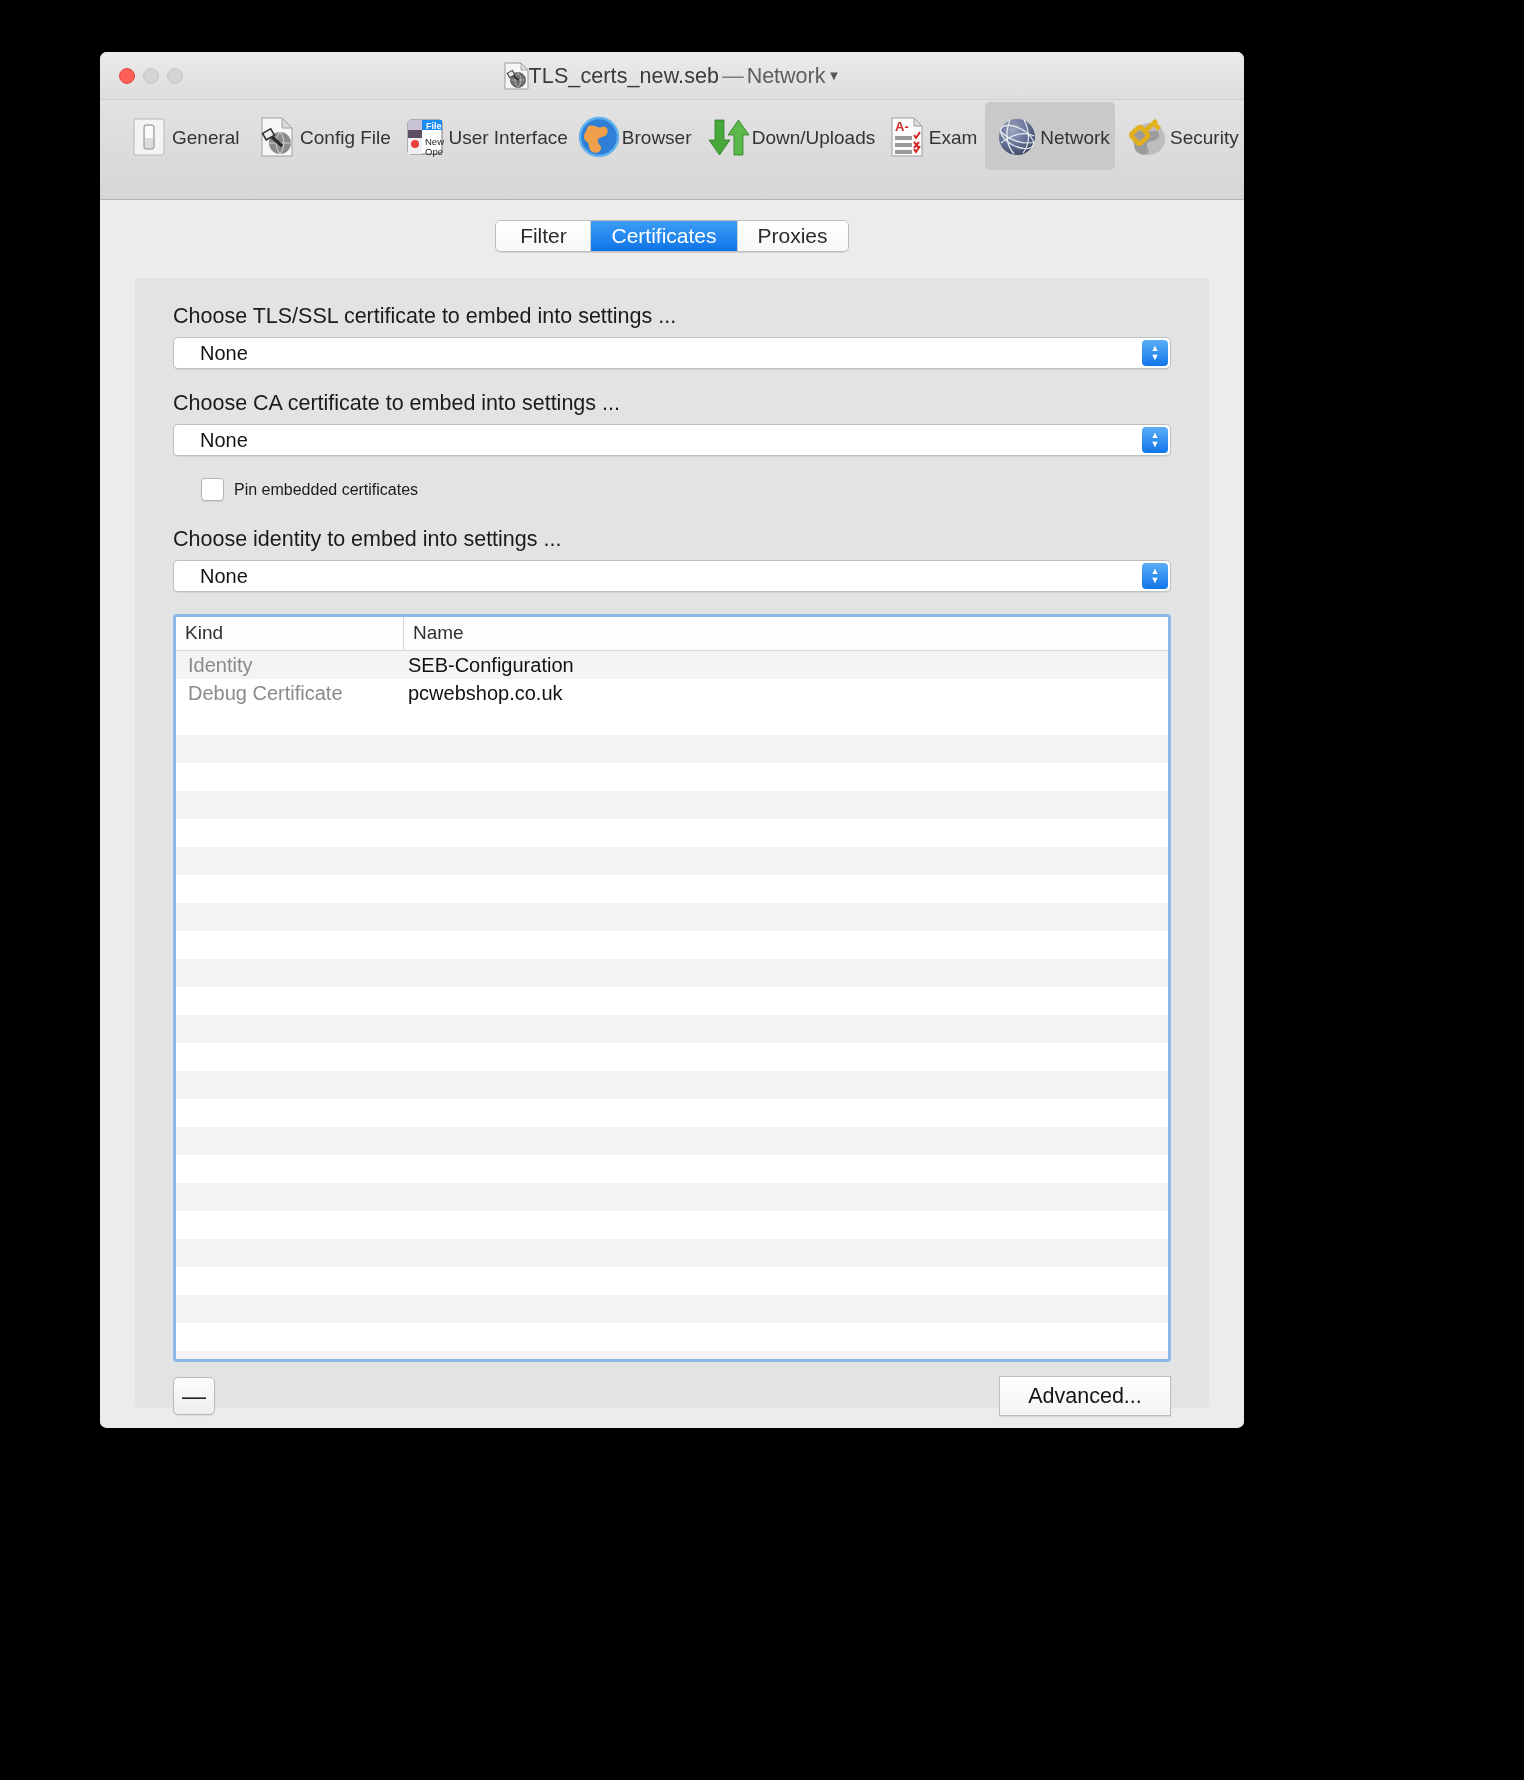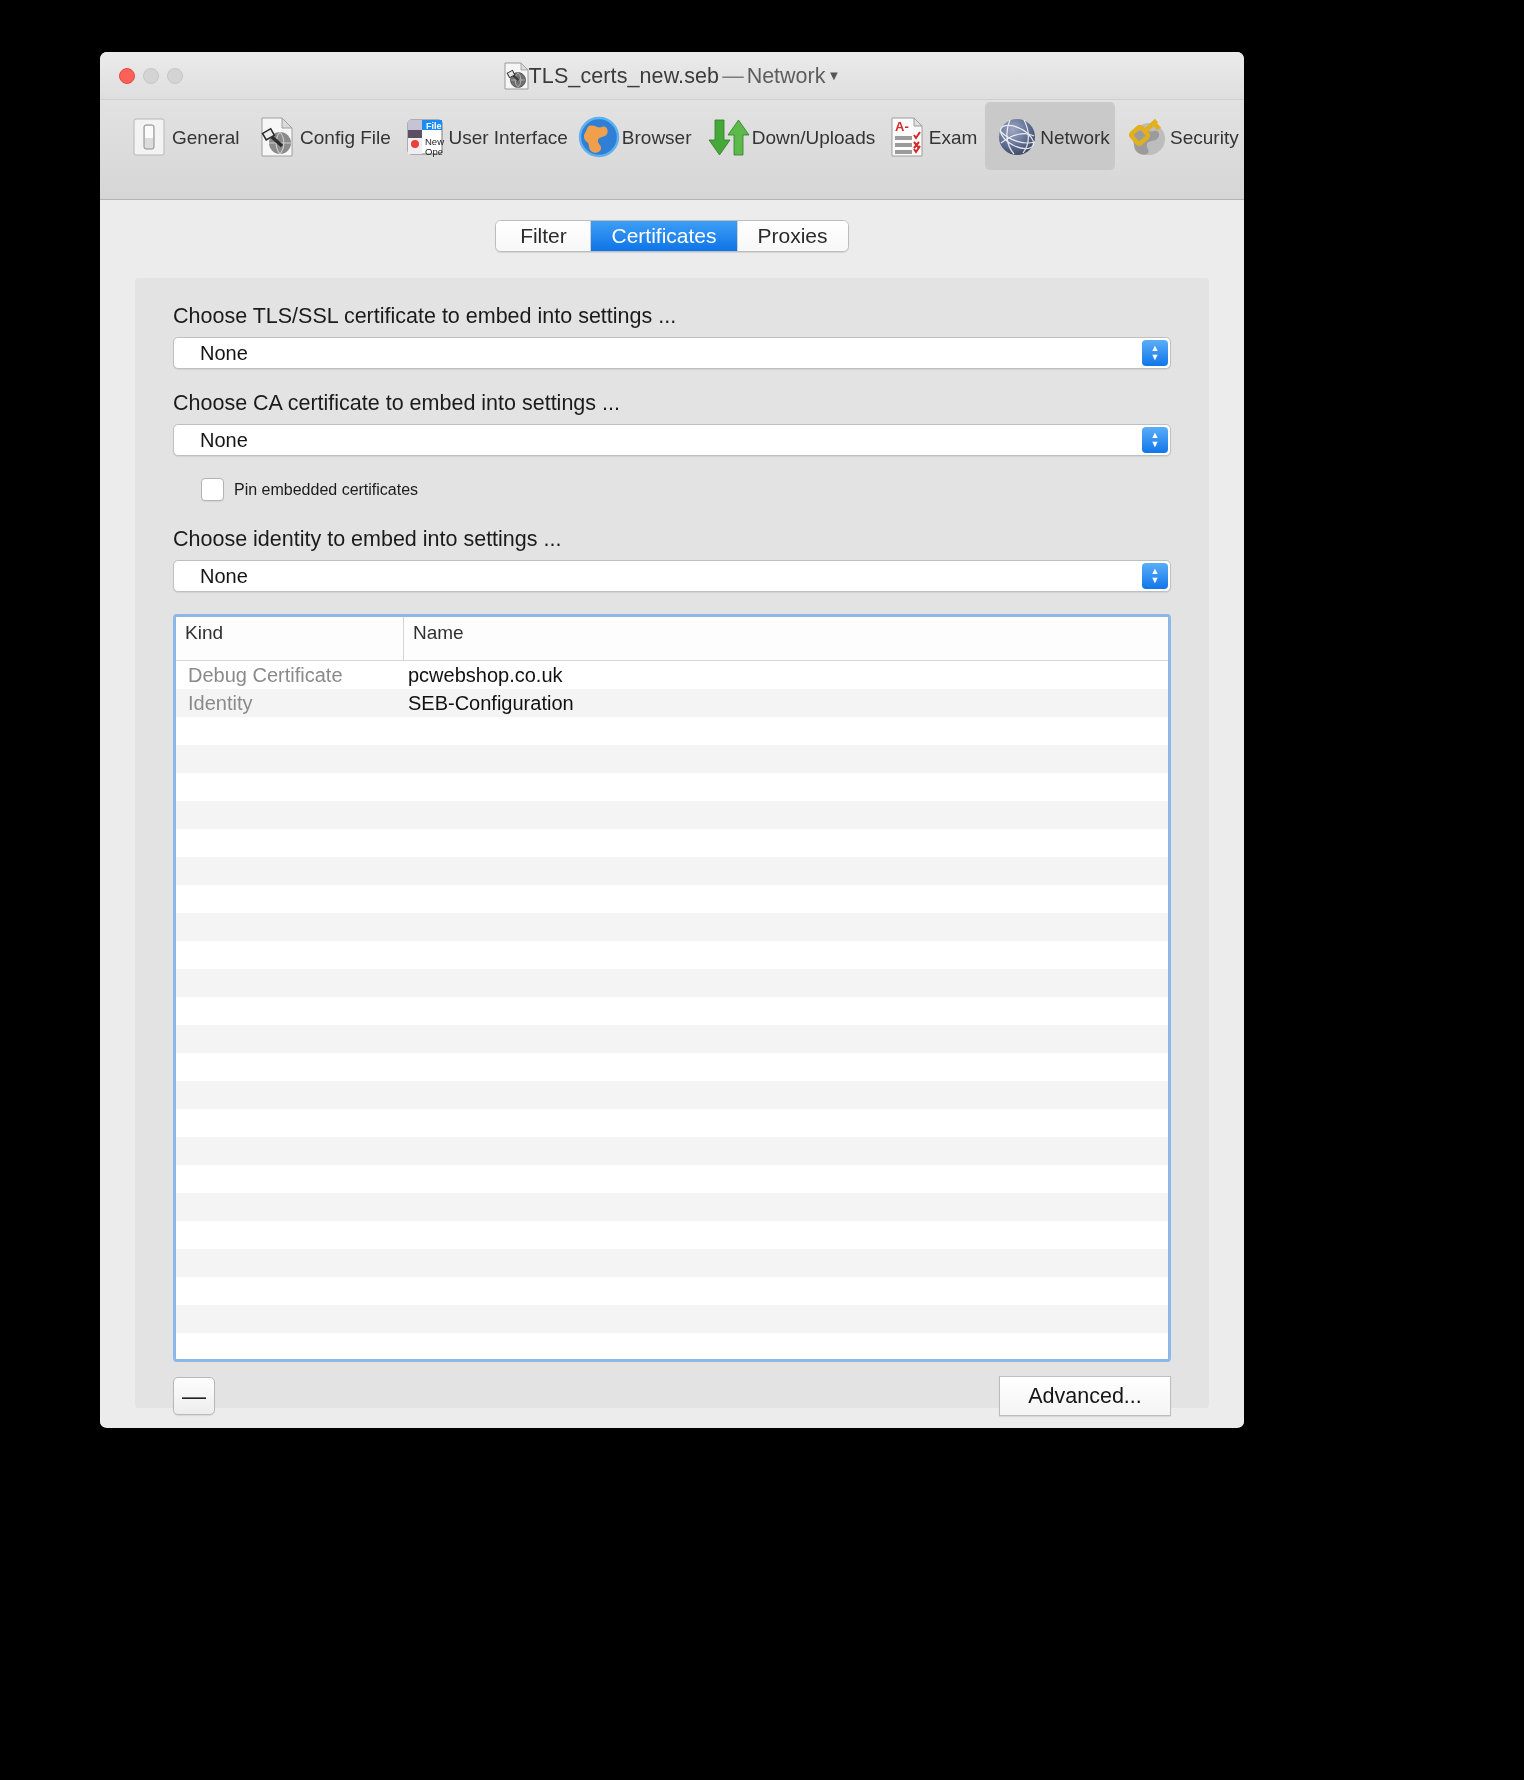--- a/index.html
+++ b/index.html
@@ -192,21 +192,21 @@
   #table-wrap {
     margin-top: 4px;
     border: 3px solid #8cb8e8;
     border-radius: 4px;
     background: #fff;
     height: 748px;
     overflow: hidden;
   }
   #table-head {
     display: flex;
-    height: 44px;
+    height: 34px;
     background: #fdfdfd;
     border-bottom: 1px solid #d6d6d6;
     font-size: 19px;
     color: #303030;
   }
   #table-head .th { padding: 5px 0 0 9px; }
   .col-kind { width: 228px; border-right: 1px solid #d4d4d4; }
   .col-name { flex: 1; }
   .trow {
     display: flex;
@@ -446,27 +446,27 @@
           <span class="ar">▼</span>
         </span>
       </div>
 
       <div id="table-wrap">
         <div id="table-head">
           <div class="th col-kind">Kind</div>
           <div class="th col-name">Name</div>
         </div>
         <div id="table-body">
+            <div class="trow even">
+              <div class="c-kind">Identity</div>
+              <div class="c-name">SEB-Configuration</div>
+            </div>
             <div class="trow odd">
               <div class="c-kind">Debug Certificate</div>
               <div class="c-name">pcwebshop.co.uk</div>
-            </div>
-            <div class="trow even">
-              <div class="c-kind">Identity</div>
-              <div class="c-name">SEB-Configuration</div>
             </div>
             <div class="trow odd">
               <div class="c-kind"></div>
               <div class="c-name"></div>
             </div>
             <div class="trow even">
               <div class="c-kind"></div>
               <div class="c-name"></div>
             </div>
             <div class="trow odd">

